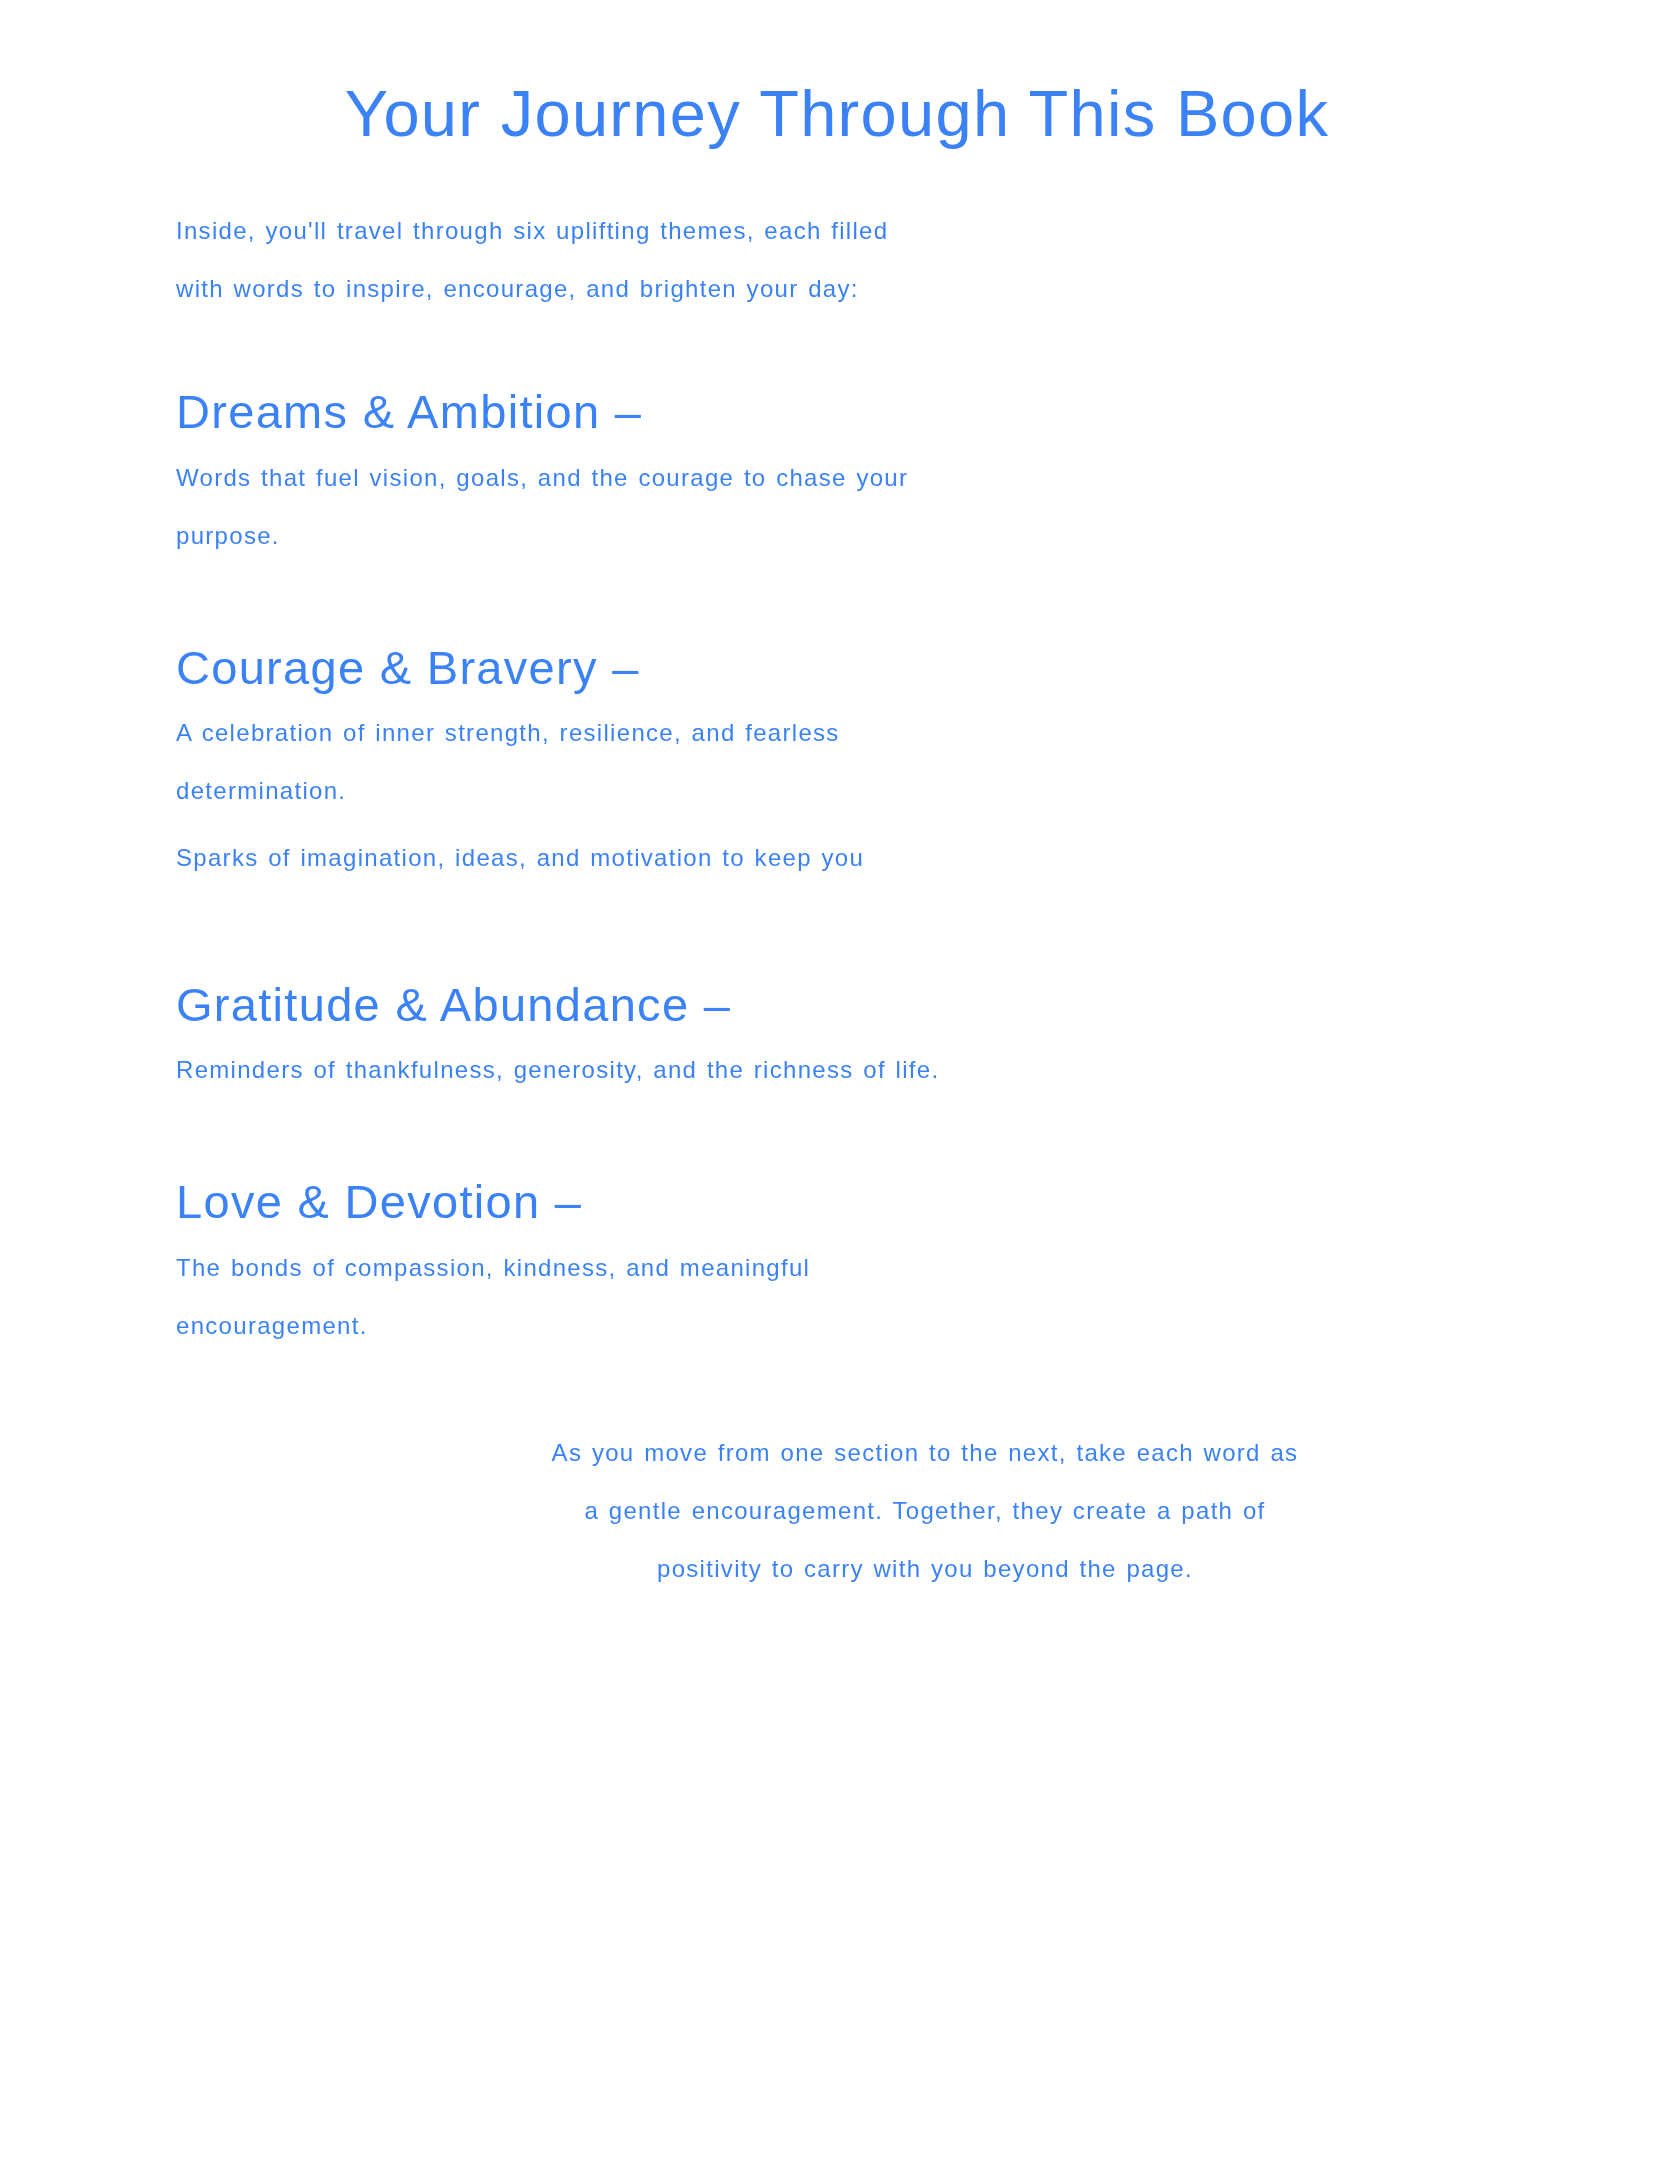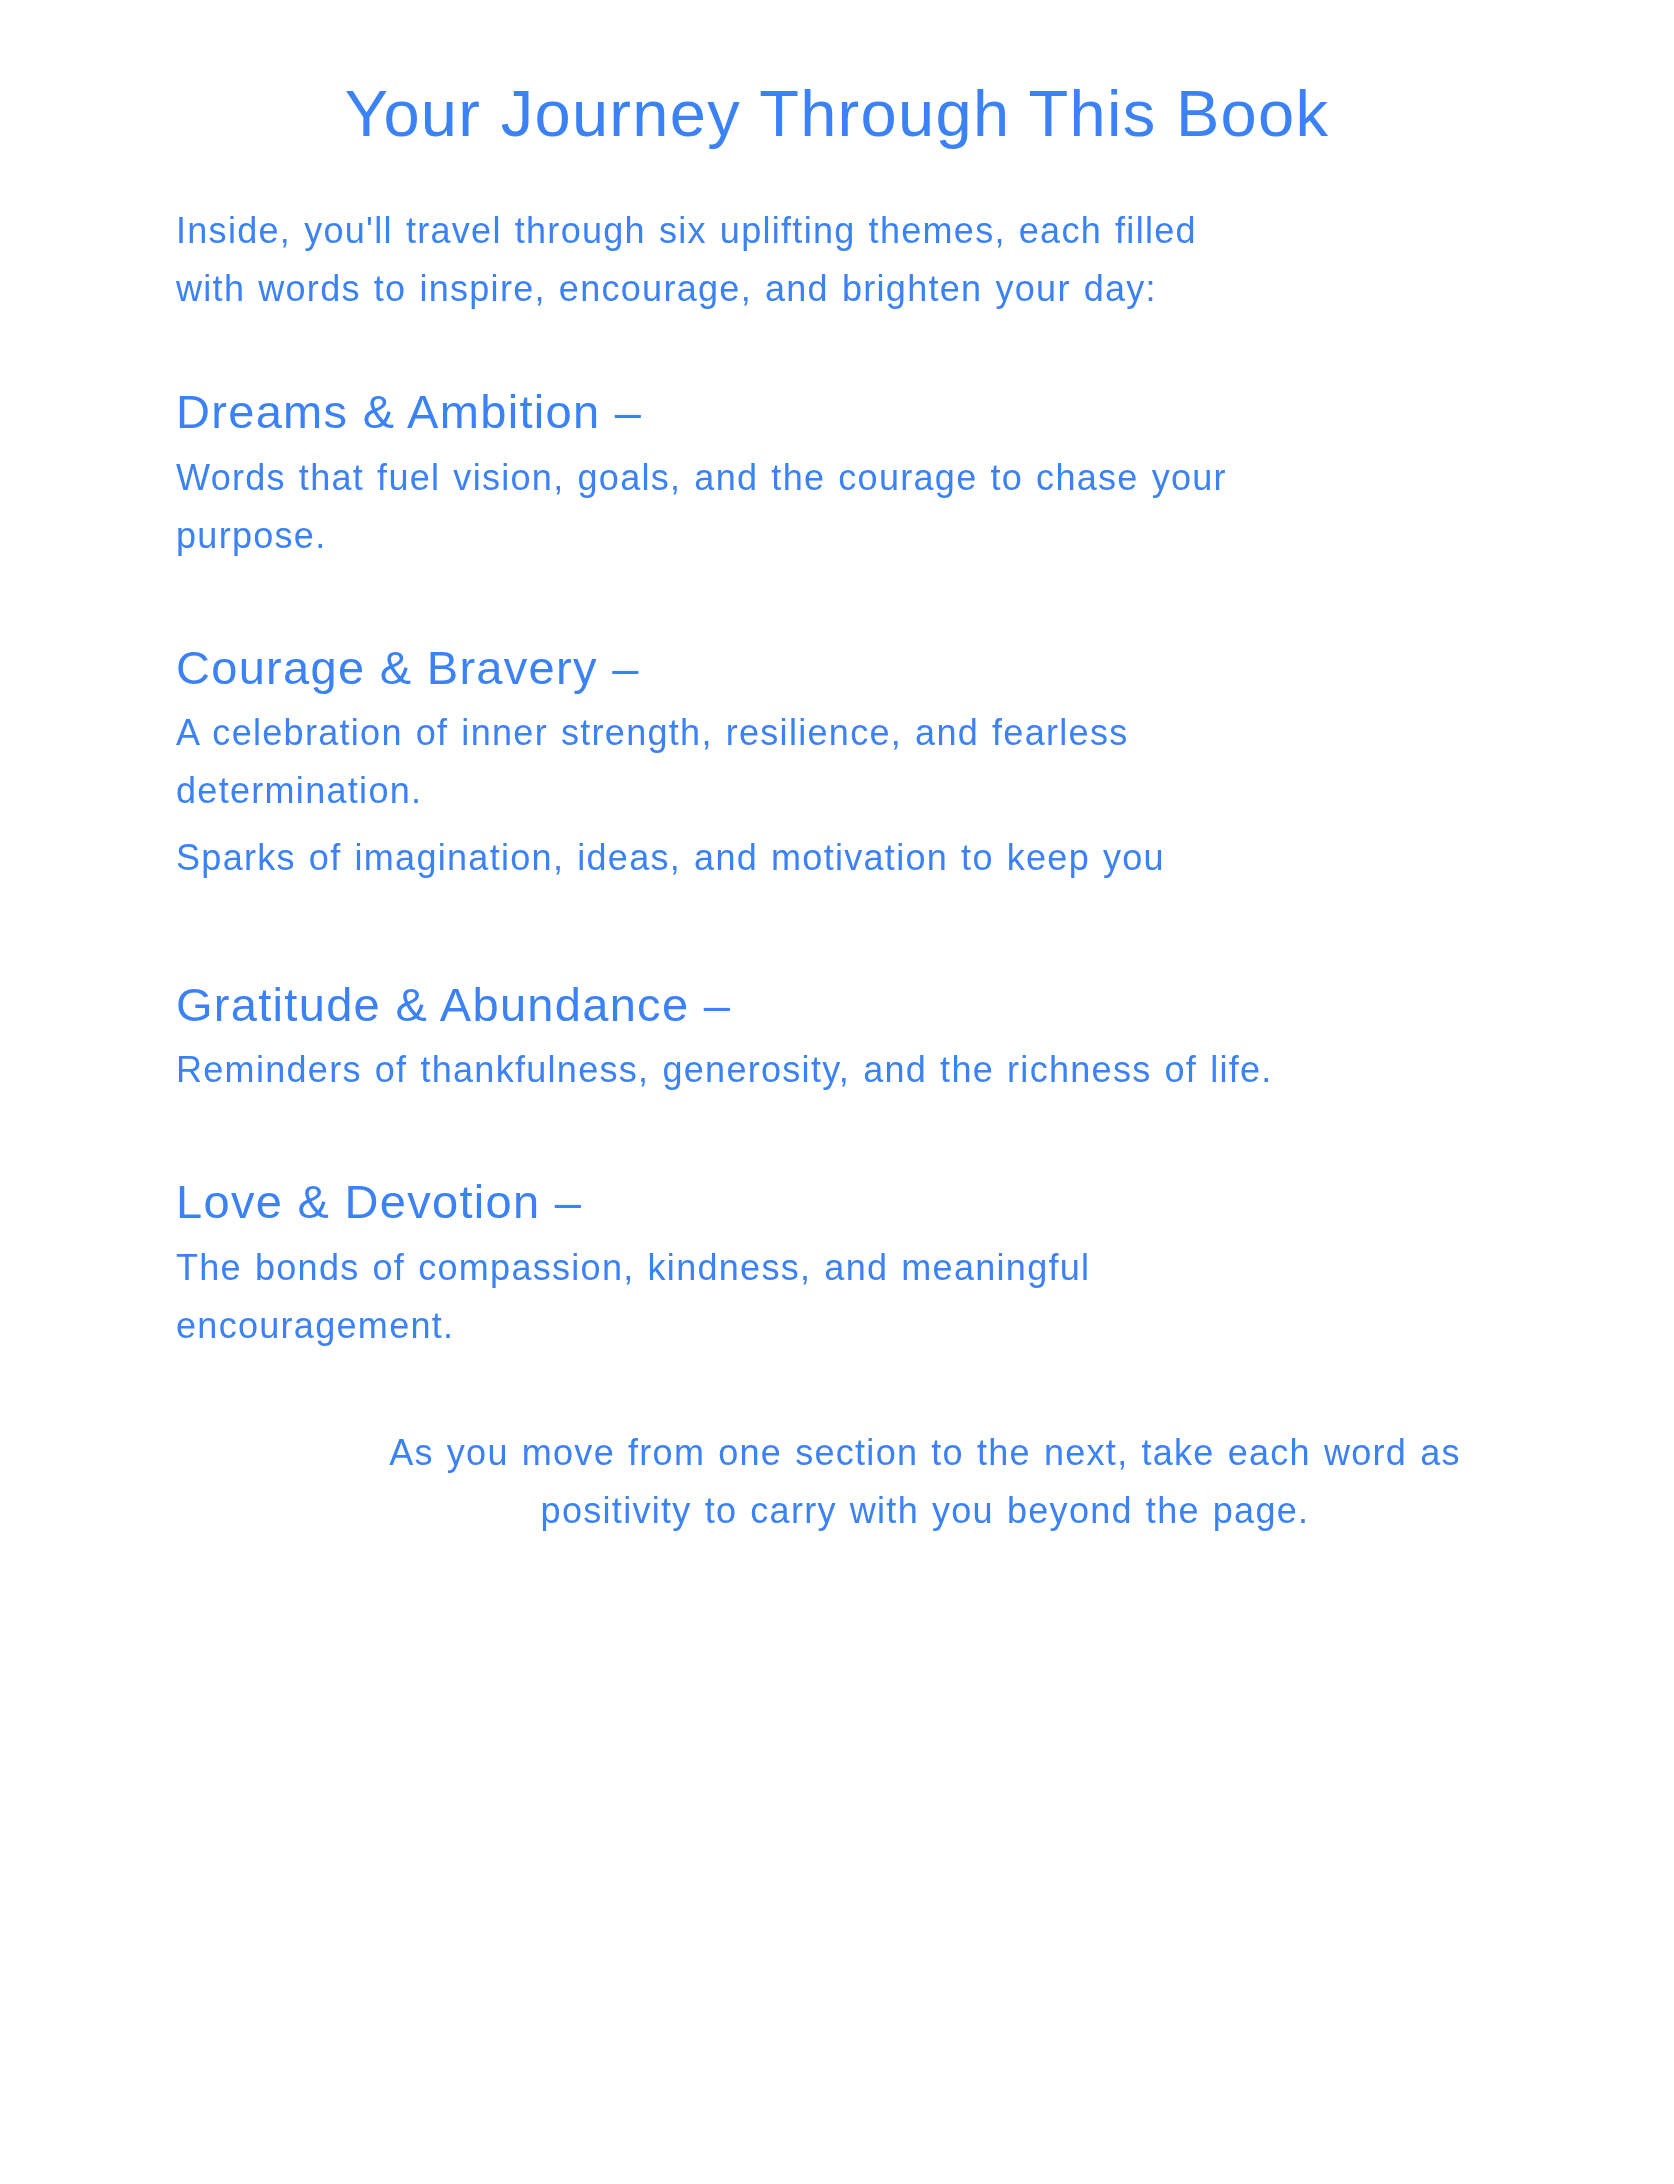--- a/index.html
+++ b/index.html
@@ -25,21 +25,21 @@
     letter-spacing: 1.3px;
     white-space: nowrap;
   }
   .content {
     margin: 0 0 0 176px;
   }
   p {
     margin: 0;
   }
   .body-text {
-    font-size: 36px;
+    font-size: 24px;
     line-height: 58px;
     font-weight: 300;
     letter-spacing: 1.3px;
     word-spacing: 1.7px;
   }
   .intro {
     margin-top: 50px;
   }
   .theme-heading {
     margin: 74px 0 0 0;
@@ -114,18 +114,19 @@
       <h2 class="theme-heading">Love &amp; Devotion –</h2>
       <p class="body-text theme-desc">
         <span class="line">The bonds of compassion, kindness, and meaningful</span>
         <span class="line">encouragement.</span>
       </p>
     </section>
 
 
     <p class="body-text closing">
       <span class="line">As you move from one section to the next, take each word as</span>
+      <span class="line">a gentle encouragement. Together, they create a path of</span>
       <span class="line">positivity to carry with you beyond the page.</span>
     </p>
 
   </div>
 </div>
 
 
 </body></html>

